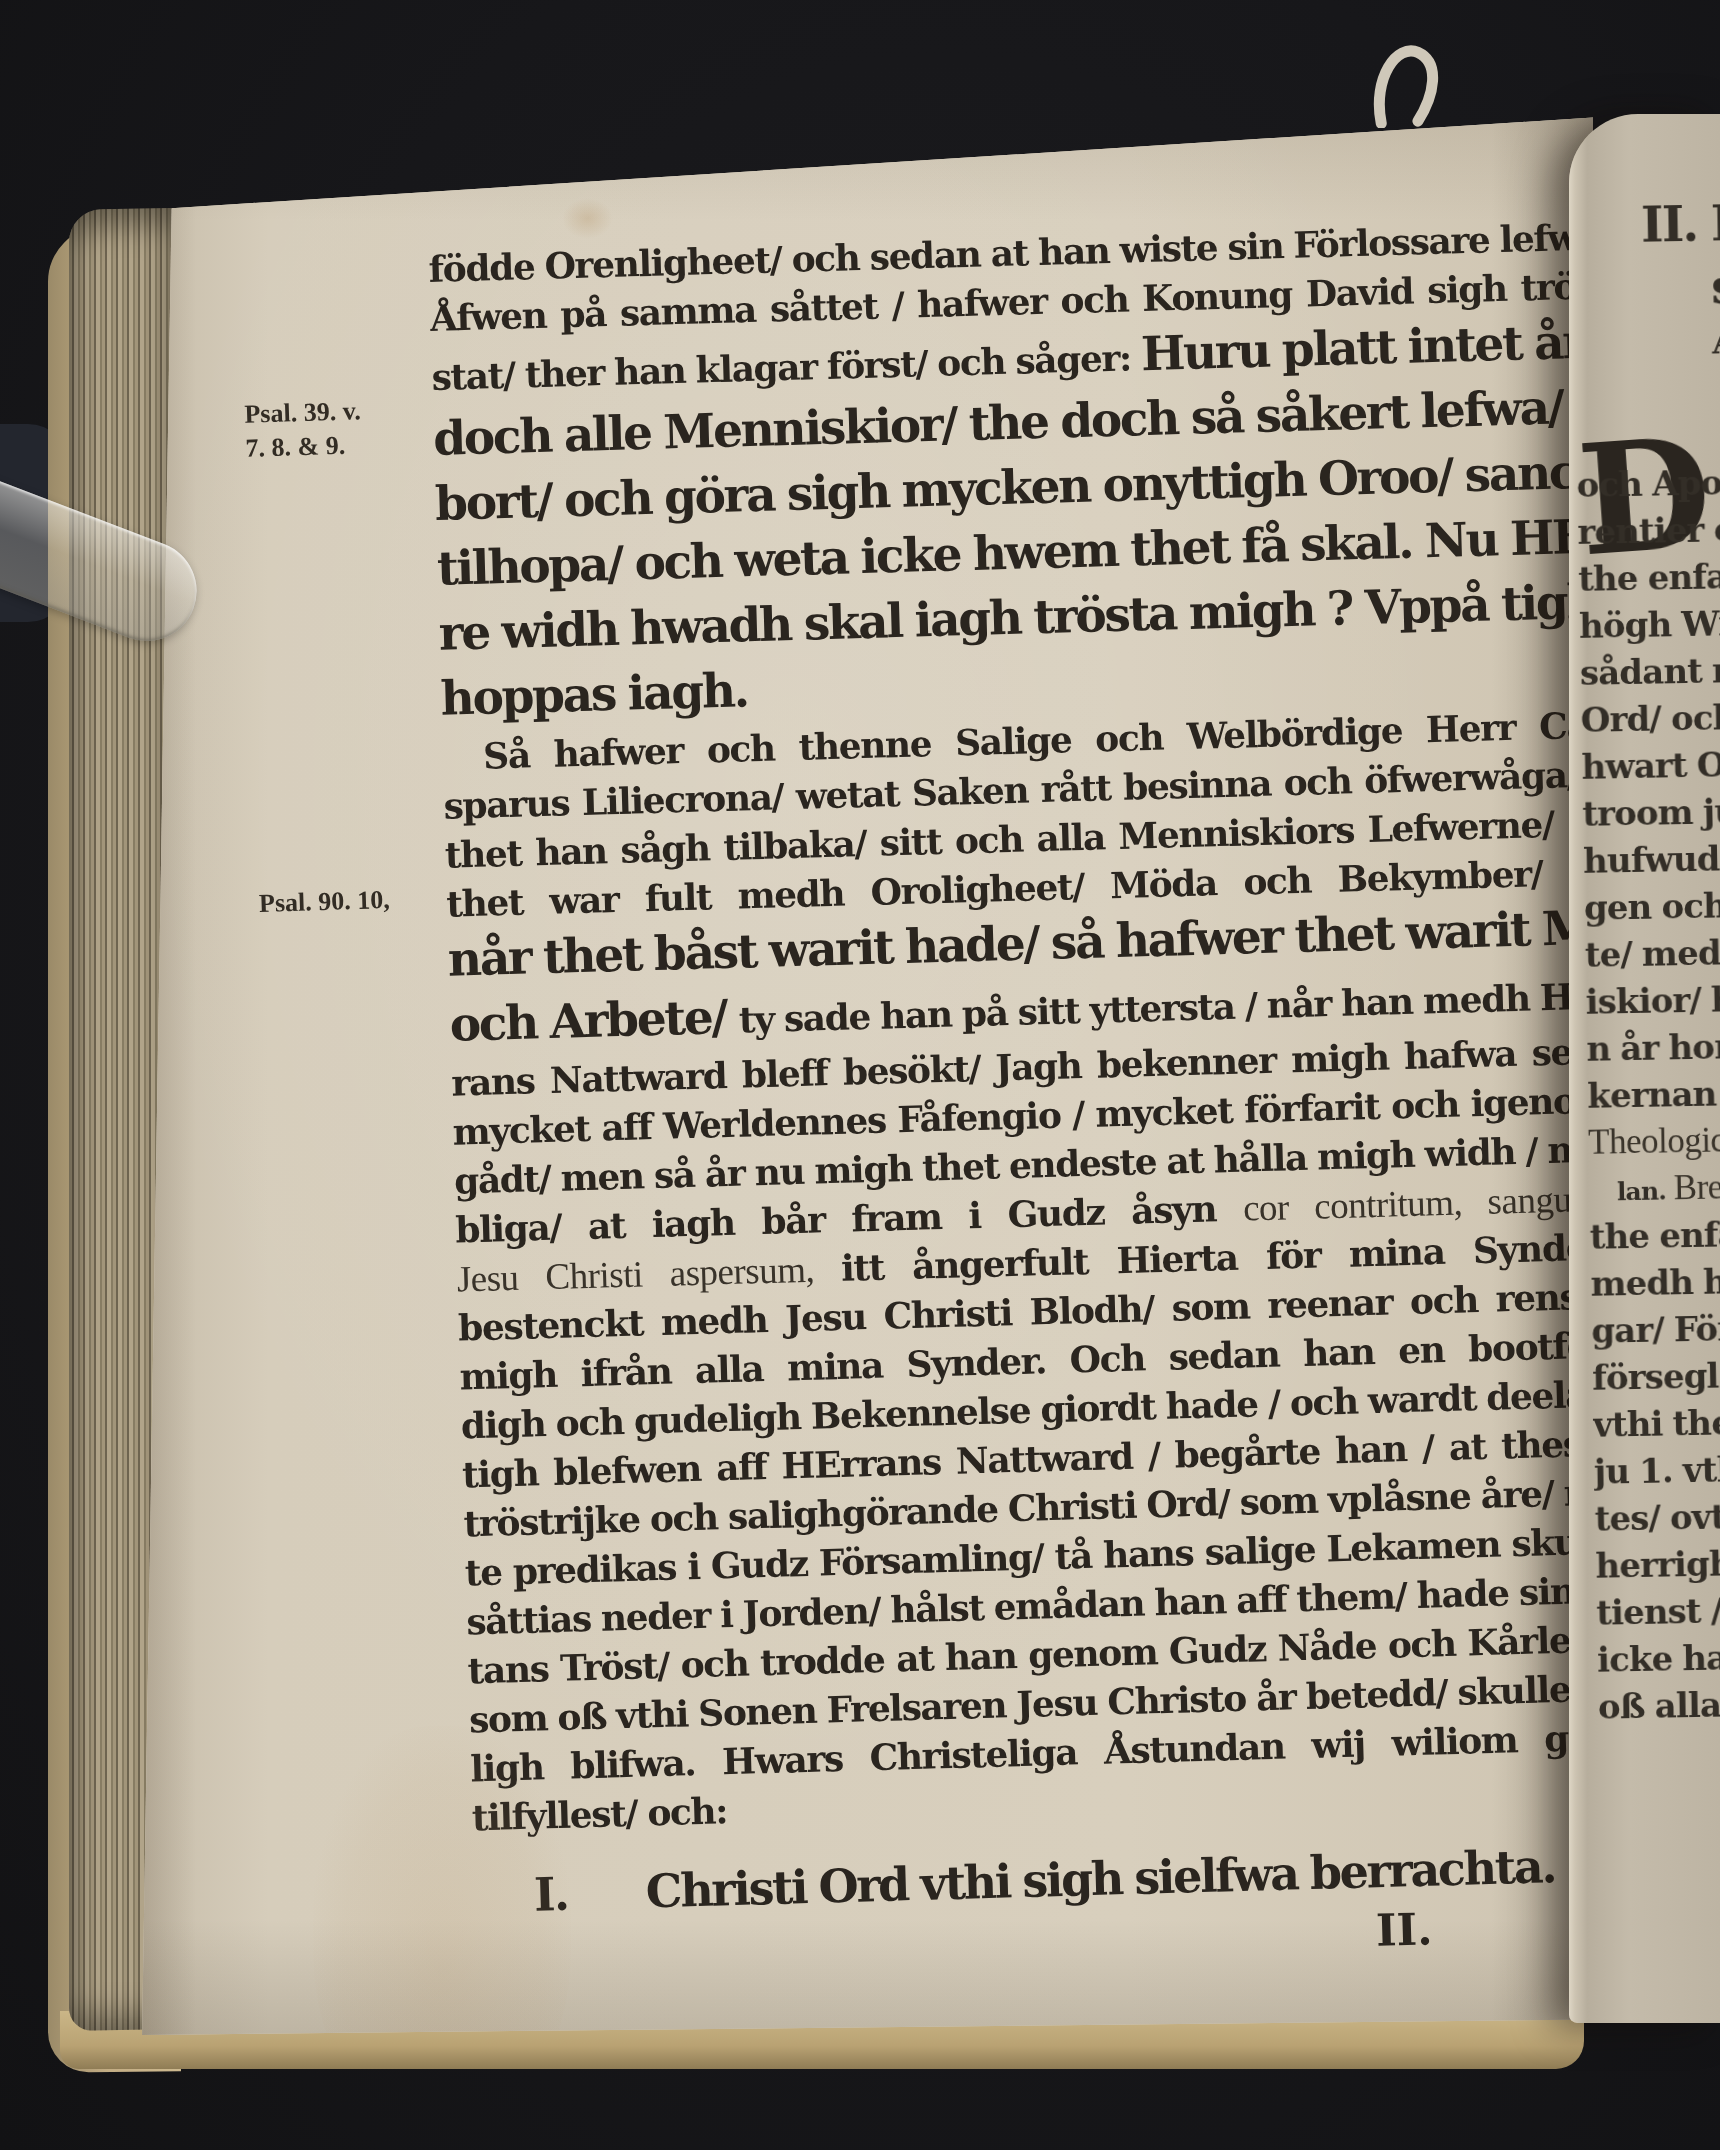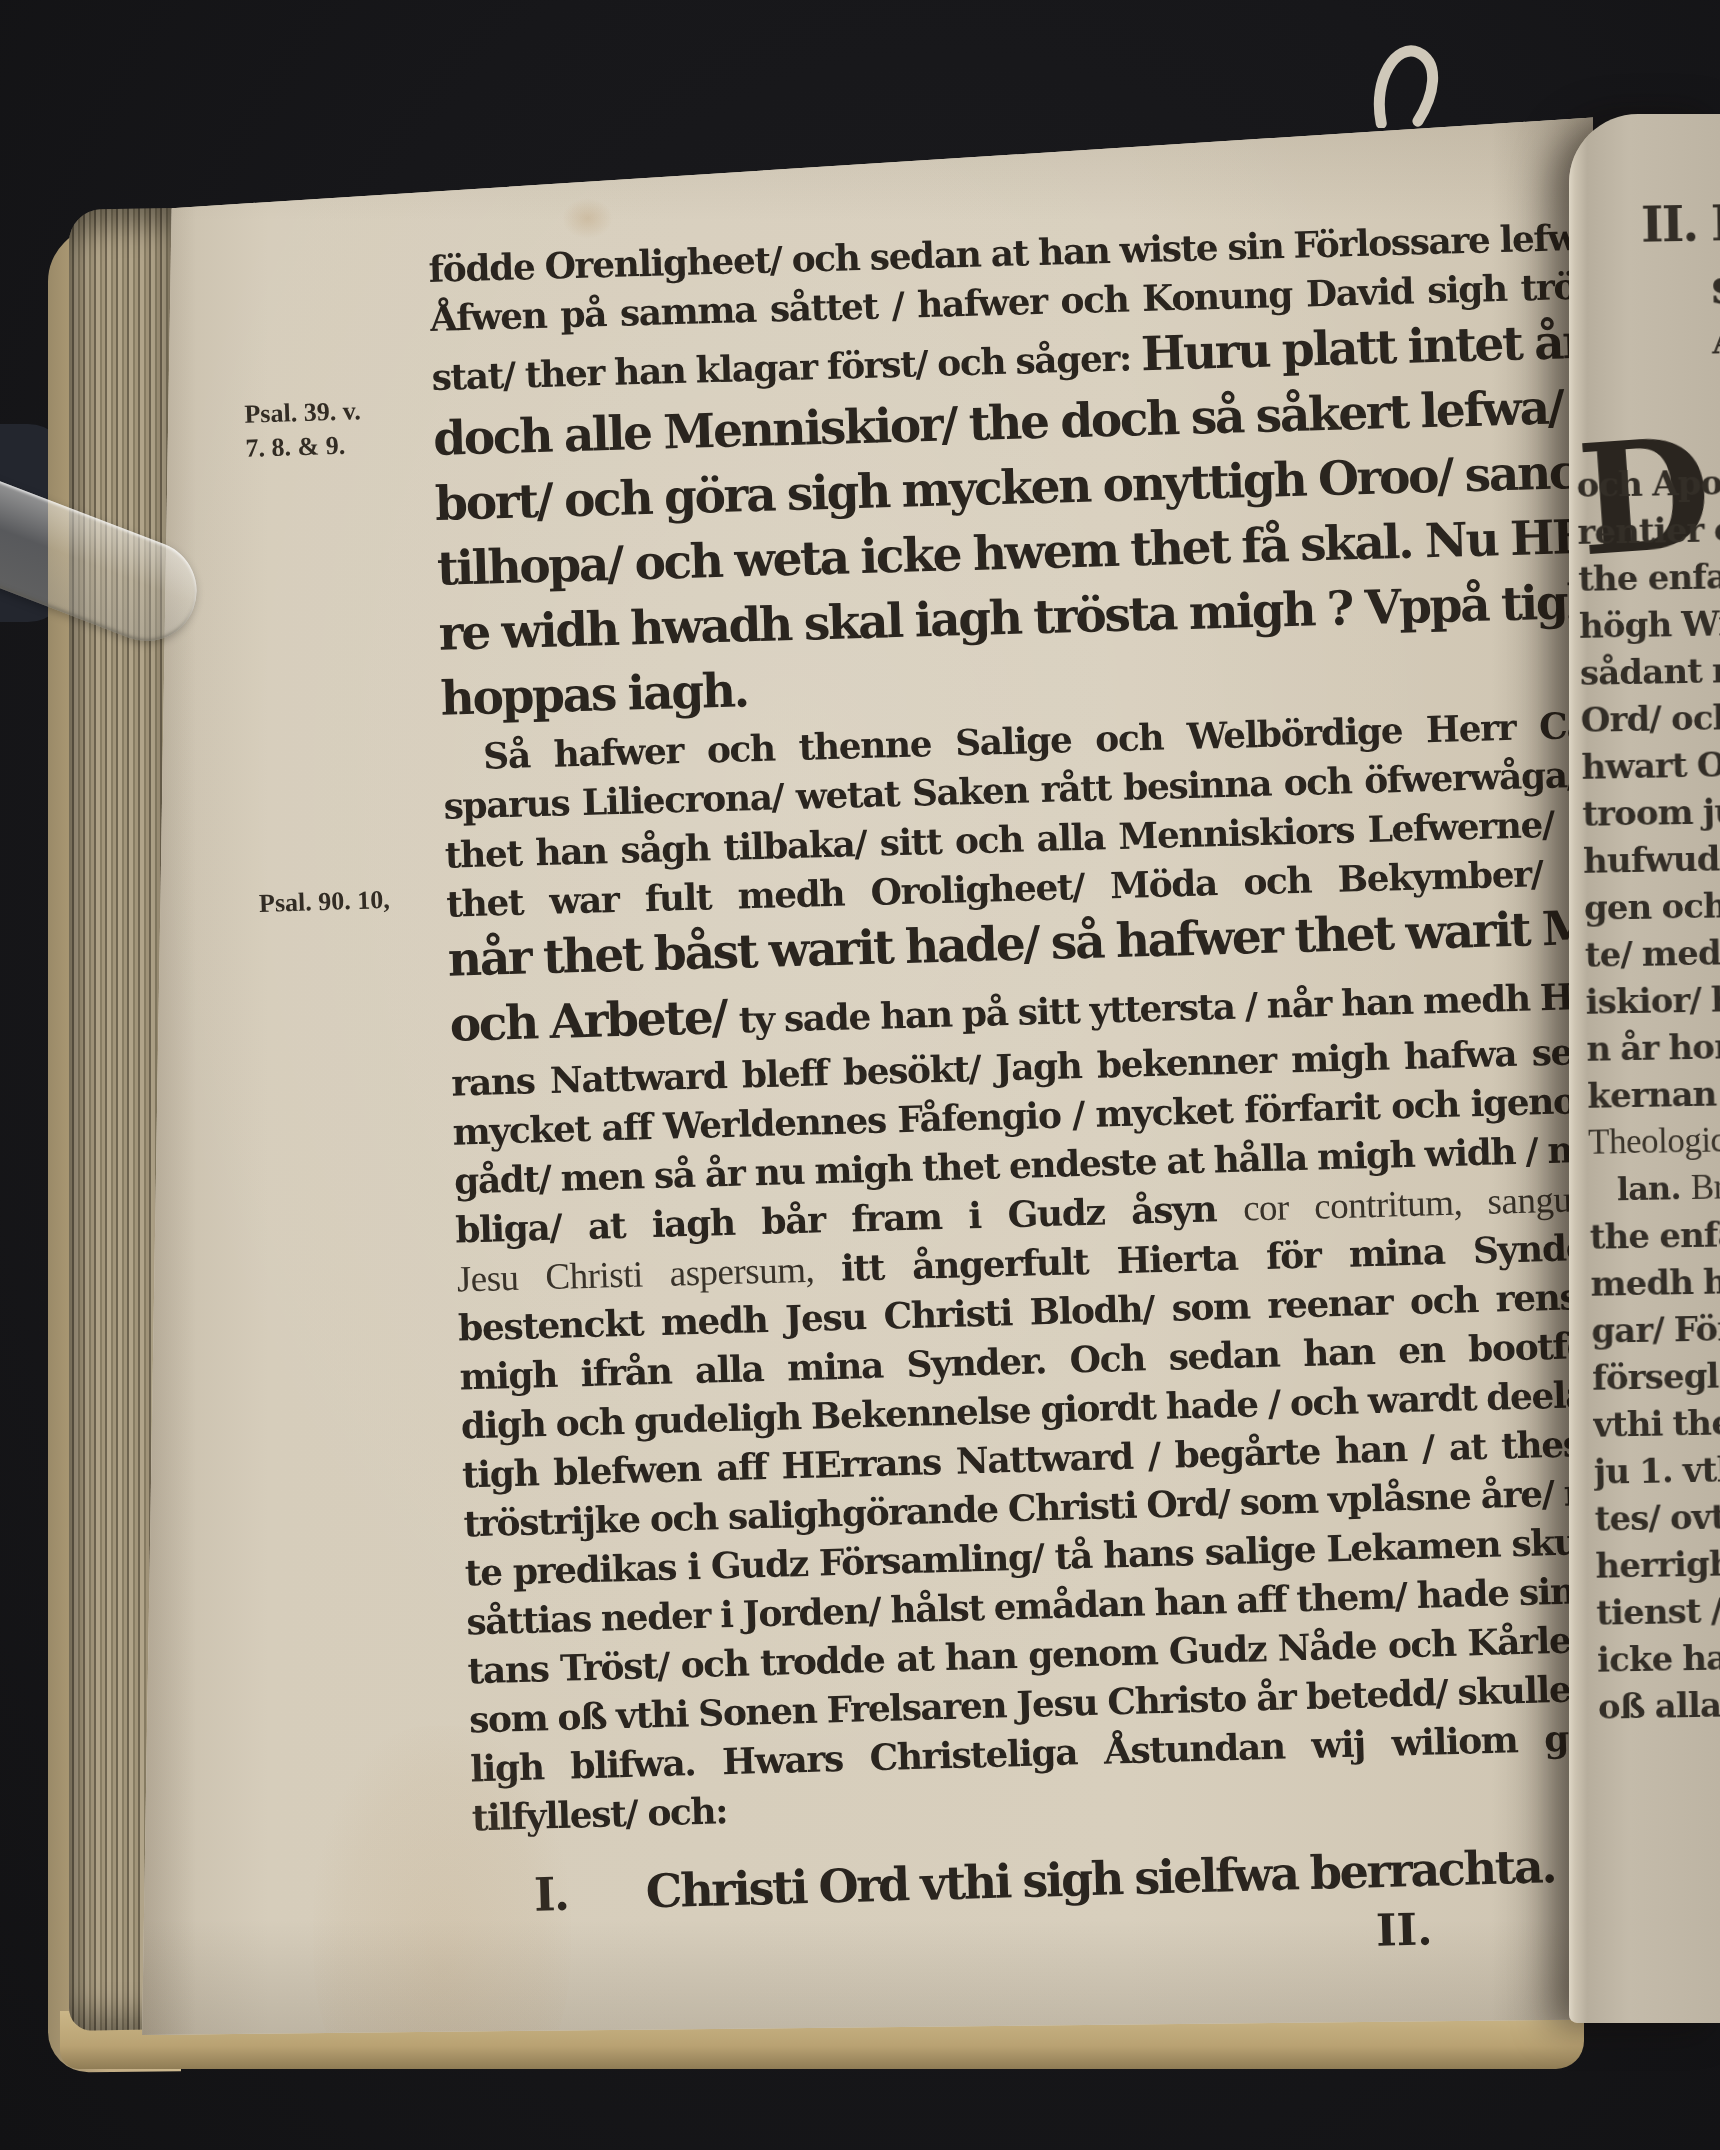--- a/index.html
+++ b/index.html
@@ -41,21 +41,21 @@
   #textblock{position:absolute;left:290px;top:142px;width:1160px;
         transform:rotate(-1.6deg);transform-origin:0 0;}
   .tline{overflow:hidden;white-space:nowrap;color:#2a251f;}
   .just{text-align:justify;text-align-last:justify;}
   .lh-n{height:49px;}
   .lh-l{height:65px;}
   .t-n{font-weight:700;font-size:36px;letter-spacing:-1.4px;word-spacing:-0.9px;}
   .t-l{font-weight:700;font-size:47px;letter-spacing:-2.3px;word-spacing:-1.4px;}
   .t-r{font-family:"Liberation Serif",serif;font-weight:400;font-size:37px;
        letter-spacing:-0.5px;color:#39332a;}
-  .t-sm{font-weight:700;font-size:32px;letter-spacing:-0.9px;}
+  .t-sm{font-weight:700;font-size:25px;letter-spacing:-0.9px;}
   #heading{margin-top:24px;height:69px;overflow:hidden;white-space:nowrap;color:#2a251f;
         padding-left:60px;}
   #heading .num{font-weight:700;font-size:46px;margin-right:78px;letter-spacing:-1.8px;}
   #heading .txt{font-weight:700;font-size:46px;letter-spacing:-2.3px;word-spacing:-1.4px;}
   #catchword{position:absolute;left:1238px;top:1798px;font-weight:700;font-size:44px;
         color:#2a251f;transform:rotate(-1.6deg);}
   .mnote{position:absolute;font-family:"Liberation Serif",serif;font-weight:700;
         color:#322c24;font-size:26px;line-height:34px;transform:rotate(-1.8deg);
         letter-spacing:0;}
   #mnote1{left:107px;top:290px;}

